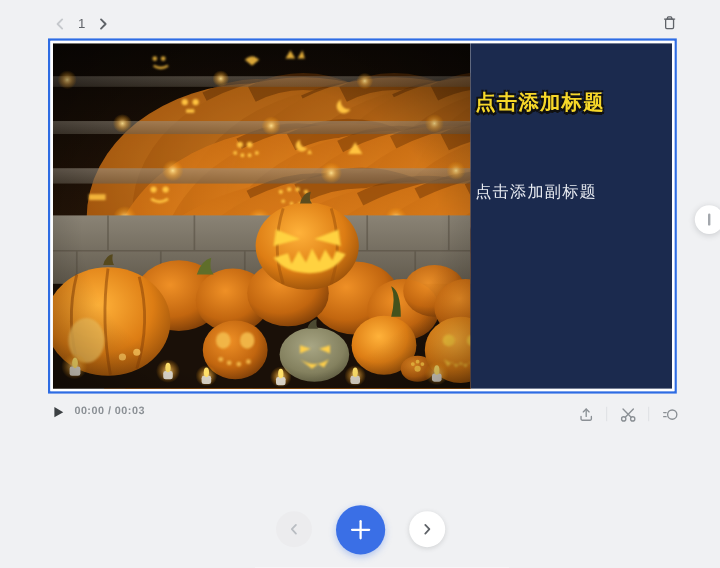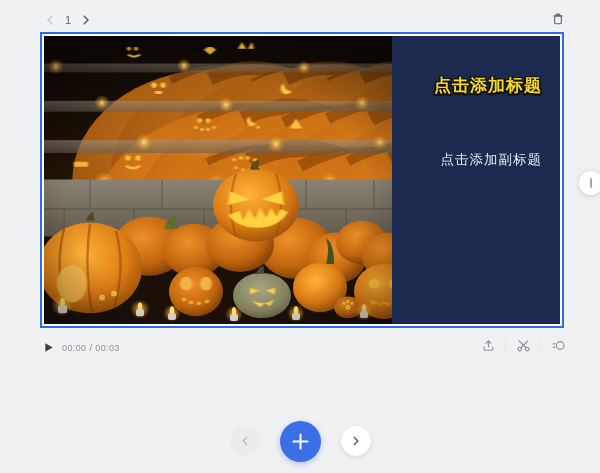--- a/index.html
+++ b/index.html
@@ -19,32 +19,32 @@
     position:absolute;left:40px;top:32px;width:524px;height:296px;
     box-sizing:border-box;border:2px solid #2e6ce3;background:#fff;
   }
   .slide-inner{
     position:absolute;inset:0;border:2px solid #ffffff;box-sizing:border-box;
     display:flex;overflow:hidden;
   }
   .slide-photo{width:348px;height:100%;flex:0 0 348px;display:block;}
   .slide-panel{
     flex:1;background:#1b2a4e;box-sizing:border-box;
-    padding:40px 18px 0 4px;text-align:right;
+    padding:40px 18px 0 4px;text-align:left;
   }
   .slide-title{
     font-size:17px;line-height:20px;font-weight:800;color:#f7d829;letter-spacing:1px;
     text-shadow:-1.5px -1.5px 0 #111,1.5px -1.5px 0 #111,-1.5px 1.5px 0 #111,1.5px 1.5px 0 #111,0 2px 0 #111;
     cursor:text;
   }
   .slide-subtitle{
     margin-top:56px;font-size:13.5px;line-height:16px;color:#e9ecf2;letter-spacing:1px;cursor:text;
   }
   
-  .player{position:absolute;left:42px;top:337px;height:16px;display:flex;align-items:flex-end;gap:8px;}
+  .player{position:absolute;left:42px;top:337px;height:16px;display:flex;align-items:flex-start;gap:8px;font-weight:bold;}
   .time{font-size:9px;color:#8b9095;letter-spacing:.4px;}
   .player-tools{position:absolute;right:34px;top:336px;height:18px;display:flex;align-items:center;gap:9px;}
   .vdiv{width:1px;height:12px;background:#e1e3e6;}
   
   .edge-handle{
     position:absolute;left:579px;top:171px;width:24px;height:24px;border-radius:50%;
     background:#fff;box-shadow:0 1px 5px rgba(60,64,67,.22);
     display:flex;align-items:center;justify-content:center;cursor:pointer;
   }
   .edge-handle .bar{width:2px;height:10px;border-radius:1px;background:#a3a7ac;}

